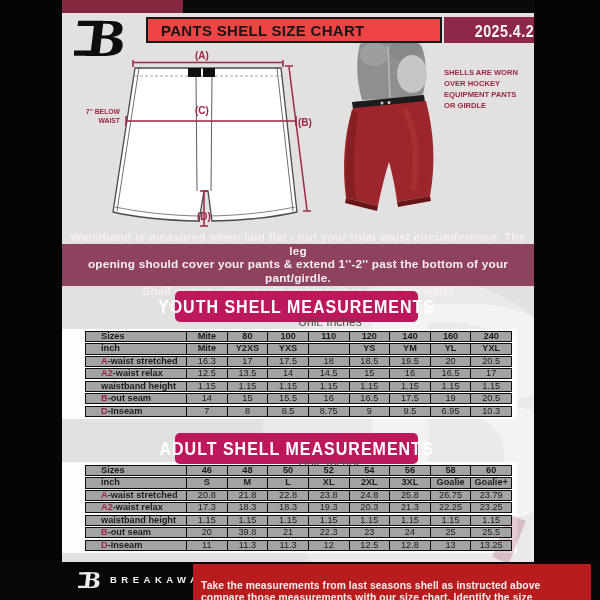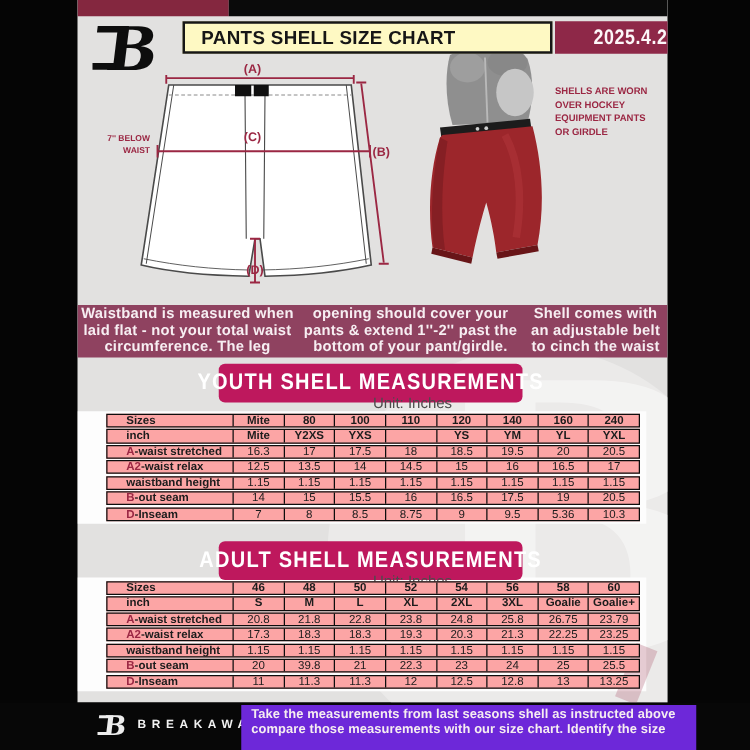--- a/index.html
+++ b/index.html
@@ -6,58 +6,58 @@
   .page{position:relative;width:600px;height:600px;background:#050505;overflow:hidden;
         font-family:"Liberation Sans",sans-serif;}
   .content{position:absolute;left:62px;top:0;width:472px;height:562px;background:#e2e1e0;overflow:hidden;}
 
   
   .topbar-maroon{position:absolute;left:0;top:0;width:121px;height:13px;background:#84273f;z-index:4;}
   .topbar-black{position:absolute;left:121px;top:0;width:351px;height:13px;background:#0a0a0a;z-index:4;}
 
   
   .logo-header{position:absolute;left:12px;top:14px;width:60px;height:48px;z-index:4;}
-  .title-box{position:absolute;left:84px;top:17px;width:296px;height:26px;background:#fef9c3;
+  .title-box{position:absolute;left:84px;top:17px;width:296px;height:26px;background:#ef4444;
              border:2px solid #161616;box-sizing:border-box;display:flex;align-items:center;
              padding-left:13px;z-index:4;}
   .title-box span{font-size:15px;font-weight:bold;color:#161616;letter-spacing:.3px;}
   .date-box{position:absolute;left:382px;top:17px;width:89px;height:26px;background:#8e2848;
             display:flex;align-items:center;justify-content:center;z-index:4;padding-left:20px;}
   .date-box span{font-size:15px;font-weight:bold;color:#fdf7f9;transform:scale(.95,1.12);letter-spacing:.5px;}
 
   
   .dim-label{position:absolute;font-size:10px;font-weight:bold;color:#9b2743;z-index:3;}
   .waist-note{position:absolute;left:12px;top:108px;width:46px;text-align:right;font-size:6.8px;
               font-weight:bold;color:#9b2743;line-height:8.5px;z-index:3;}
   .photo-note{position:absolute;left:382px;top:67px;width:86px;font-size:7.6px;font-weight:bold;
               color:#9b2743;line-height:11px;z-index:3;}
   .shorts-svg{position:absolute;left:38px;top:60px;z-index:2;}
   .photo-svg{position:absolute;left:280px;top:40px;z-index:2;}
 
   
   .banner{position:absolute;left:0;top:244px;width:472px;height:42px;background:#8f4260;z-index:3;
-          display:flex;flex-direction:row;justify-content:center;text-align:center;}
+          display:flex;flex-direction:column;justify-content:center;text-align:center;}
   .banner div{font-size:11.8px;font-weight:bold;color:#f7eef2;line-height:13.6px;letter-spacing:.2px;}
 
   
   .sec-head{position:absolute;left:113px;width:243px;height:31px;background:#be185d;border-radius:5px;
             display:flex;align-items:center;justify-content:center;z-index:3;text-align:right;}
   .sec-head span{font-size:16px;font-weight:bold;color:#fff;letter-spacing:1px;transform:scaleY(1.12);white-space:nowrap;}
   .sec-head.youth{top:291px;} .sec-head.adult{top:433px;}
   .unit{position:absolute;left:0;width:472px;text-align:center;font-size:12px;color:#4c4c4c;z-index:3;margin-left:32px;}
   .unit.youth{top:315px;} .unit.adult{top:458px;}
 
   
   .band{position:absolute;left:0;width:455px;background:#fdfdfd;z-index:2;}
   .band.youth{top:329px;height:90px;} .band.adult{top:462px;height:91px;}
 
   
   .stable{position:absolute;left:23px;width:427px;z-index:3;}
   .stable.youth{top:331px;} .stable.adult{top:465px;}
-  .srow{display:flex;background:#fca5a5;border:1px solid #0d0d0d;box-sizing:border-box;height:11.1px;
+  .srow{display:flex;background:#a3a3a3;border:1px solid #0d0d0d;box-sizing:border-box;height:11.1px;
         margin-bottom:1.35px;align-items:center;}
   .scell{font-size:9.2px;line-height:9px;color:#1c1c1c;box-sizing:border-box;}
   .scell.lab{width:100px;padding-left:15px;font-weight:bold;}
   .scell.val{flex:1;text-align:center;border-left:1px solid #0d0d0d;height:100%;
              display:flex;align-items:center;justify-content:center;}
   .srow.hdr .scell.val{font-weight:bold;}
   .pfx{color:#9b2743;}
 
   
   .wm-circle{position:absolute;left:200px;top:278px;width:330px;height:330px;border-radius:50%;
@@ -65,22 +65,22 @@
   .wm-b{position:absolute;left:268px;top:268px;font-family:"DejaVu Serif",serif;font-weight:bold;
         font-size:300px;line-height:300px;color:rgba(255,255,255,.42);z-index:1;pointer-events:none;}
   .wm-wedge{position:absolute;left:438px;top:516px;width:18px;height:46px;background:rgba(170,75,100,.28);
             transform:rotate(22deg);z-index:3;pointer-events:none;}
 
   
   .footer{position:absolute;left:0;top:562px;width:600px;height:38px;background:#070707;}
   .footer-logo{position:absolute;left:78px;top:4px;width:26px;height:28px;}
   .brand{position:absolute;left:110px;top:12px;font-size:9.5px;font-weight:bold;color:#f2f2f2;
          letter-spacing:4.5px;}
-  .footer-note{position:absolute;left:193px;top:2px;width:364px;height:36px;background:#6d28d9;
-               box-sizing:border-box;padding:2px 8px;}
+  .footer-note{position:absolute;left:193px;top:2px;width:398px;height:36px;background:#b91c1c;
+               box-sizing:border-box;padding:16px 8px;}
   .footer-note div{font-size:10.3px;font-weight:bold;color:#f6edf1;line-height:11.6px;letter-spacing:.1px;}
 </style>
 </head>
 <body>
 
 <div class="page">
   <div class="content">
 
     <div class="topbar-maroon"></div>
     <div class="topbar-black"></div>
@@ -230,21 +230,21 @@
           <div class="scell val">20.5</div>
         </div>
         <div class="srow">
           <div class="scell lab"><span class="pfx">D</span>-Inseam</div>
           <div class="scell val">7</div>
           <div class="scell val">8</div>
           <div class="scell val">8.5</div>
           <div class="scell val">8.75</div>
           <div class="scell val">9</div>
           <div class="scell val">9.5</div>
-          <div class="scell val">5.36</div>
+          <div class="scell val">6.95</div>
           <div class="scell val">10.3</div>
         </div>
       </div>
 
     <div class="band adult"></div>
     <div class="sec-head adult">
       <span>ADULT SHELL MEASUREMENTS</span>
     </div>
     <div class="unit adult">Unit: Inches</div>
     <div class="stable adult">

